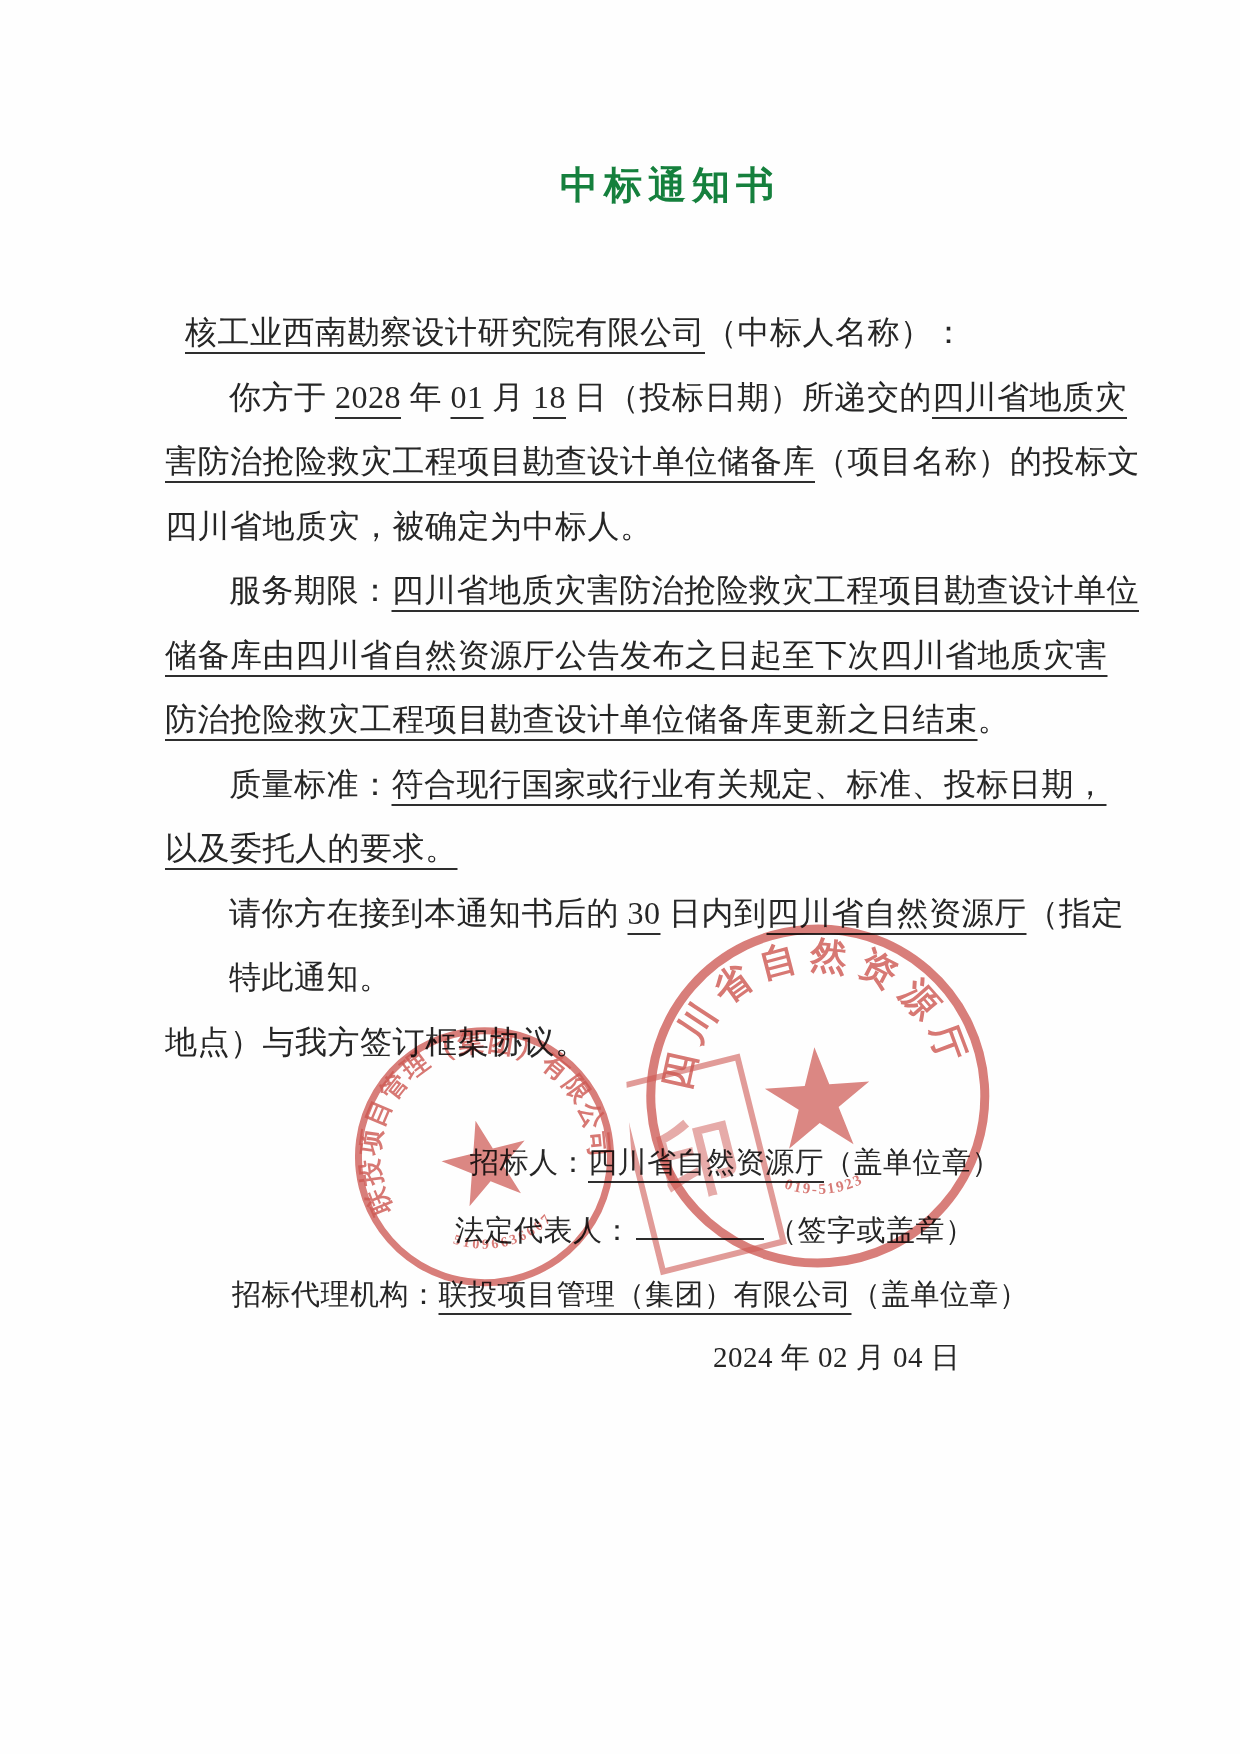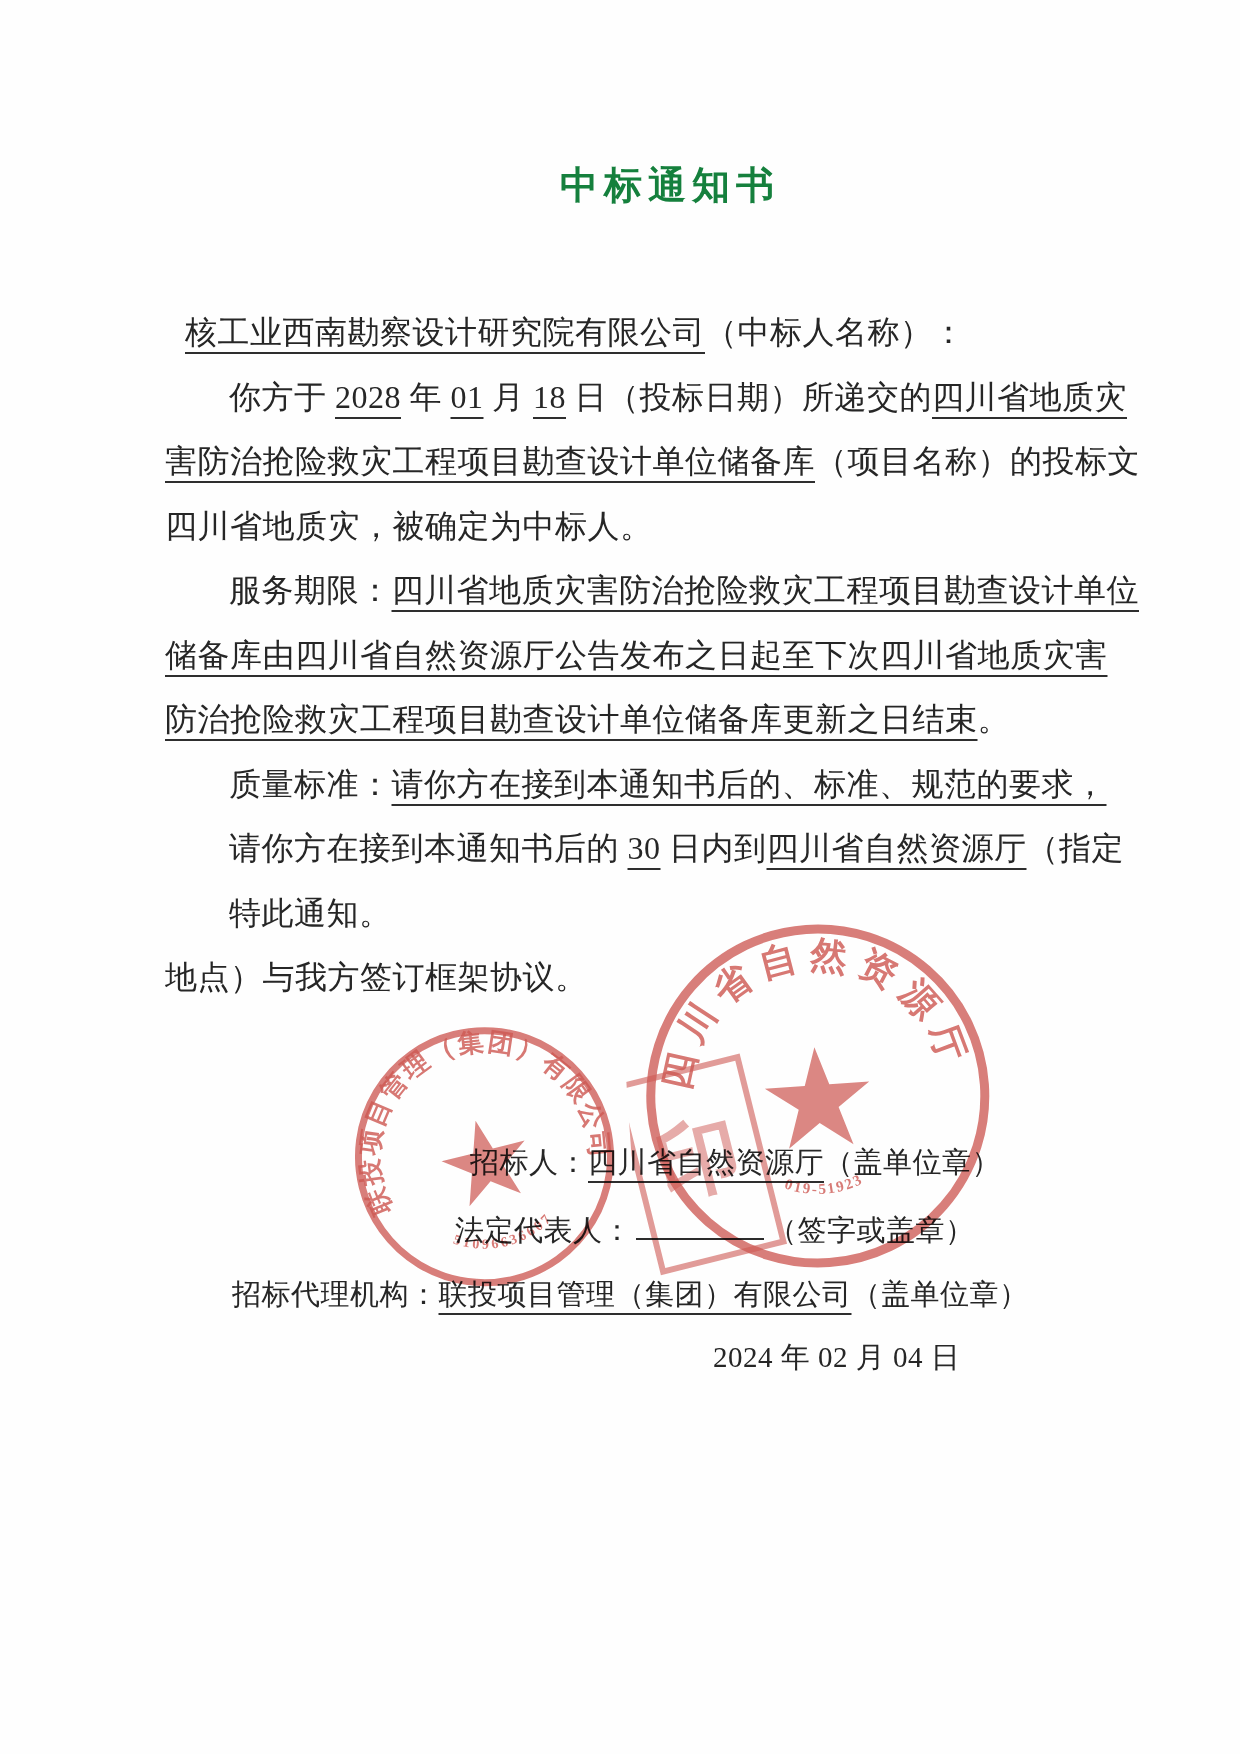--- a/index.html
+++ b/index.html
@@ -53,21 +53,22 @@
   <div class="title">中标通知书</div>
 
   <div class="doc-body">
       <div class="line small"><span class="u">核工业西南勘察设计研究院有限公司</span><span>（中标人名称）：</span></div>
       <div class="line para"><span>你方于 </span><span class="u">2028</span><span> 年 </span><span class="u">01</span><span> 月 </span><span class="u">18</span><span> 日（投标日期）所递交的</span><span class="u">四川省地质灾</span></div>
       <div class="line"><span class="u">害防治抢险救灾工程项目勘查设计单位储备库</span><span>（项目名称）的投标文</span></div>
       <div class="line"><span>四川省地质灾，被确定为中标人。</span></div>
       <div class="line para"><span>服务期限：</span><span class="u">四川省地质灾害防治抢险救灾工程项目勘查设计单位</span></div>
       <div class="line"><span class="u">储备库由四川省自然资源厅公告发布之日起至下次四川省地质灾害</span></div>
       <div class="line"><span class="u">防治抢险救灾工程项目勘查设计单位储备库更新之日结束</span><span>。</span></div>
-      <div class="line para"><span>质量标准：</span><span class="u">请你方在接到本通知书后的、标准、规范的要求，</span></div>
+      <div class="line para"><span>质量标准：</span><span class="u">符合现行国家或行业有关规定、标准、投标日期，</span></div>
+      <div class="line"><span class="u">以及委托人的要求。</span></div>
       <div class="line para"><span>请你方在接到本通知书后的 </span><span class="u">30</span><span> 日内到</span><span class="u">四川省自然资源厅</span><span>（指定</span></div>
       <div class="line para"><span>特此通知。</span></div>
       <div class="line"><span>地点）与我方签订框架协议。</span></div>
     </div>
 
   <div class="sig sig-bidder">
     <span>招标人：</span><span class="u">四川省自然资源厅</span><span>（盖单位章）</span>
   </div>
 
   <div class="sig sig-legalrep">

